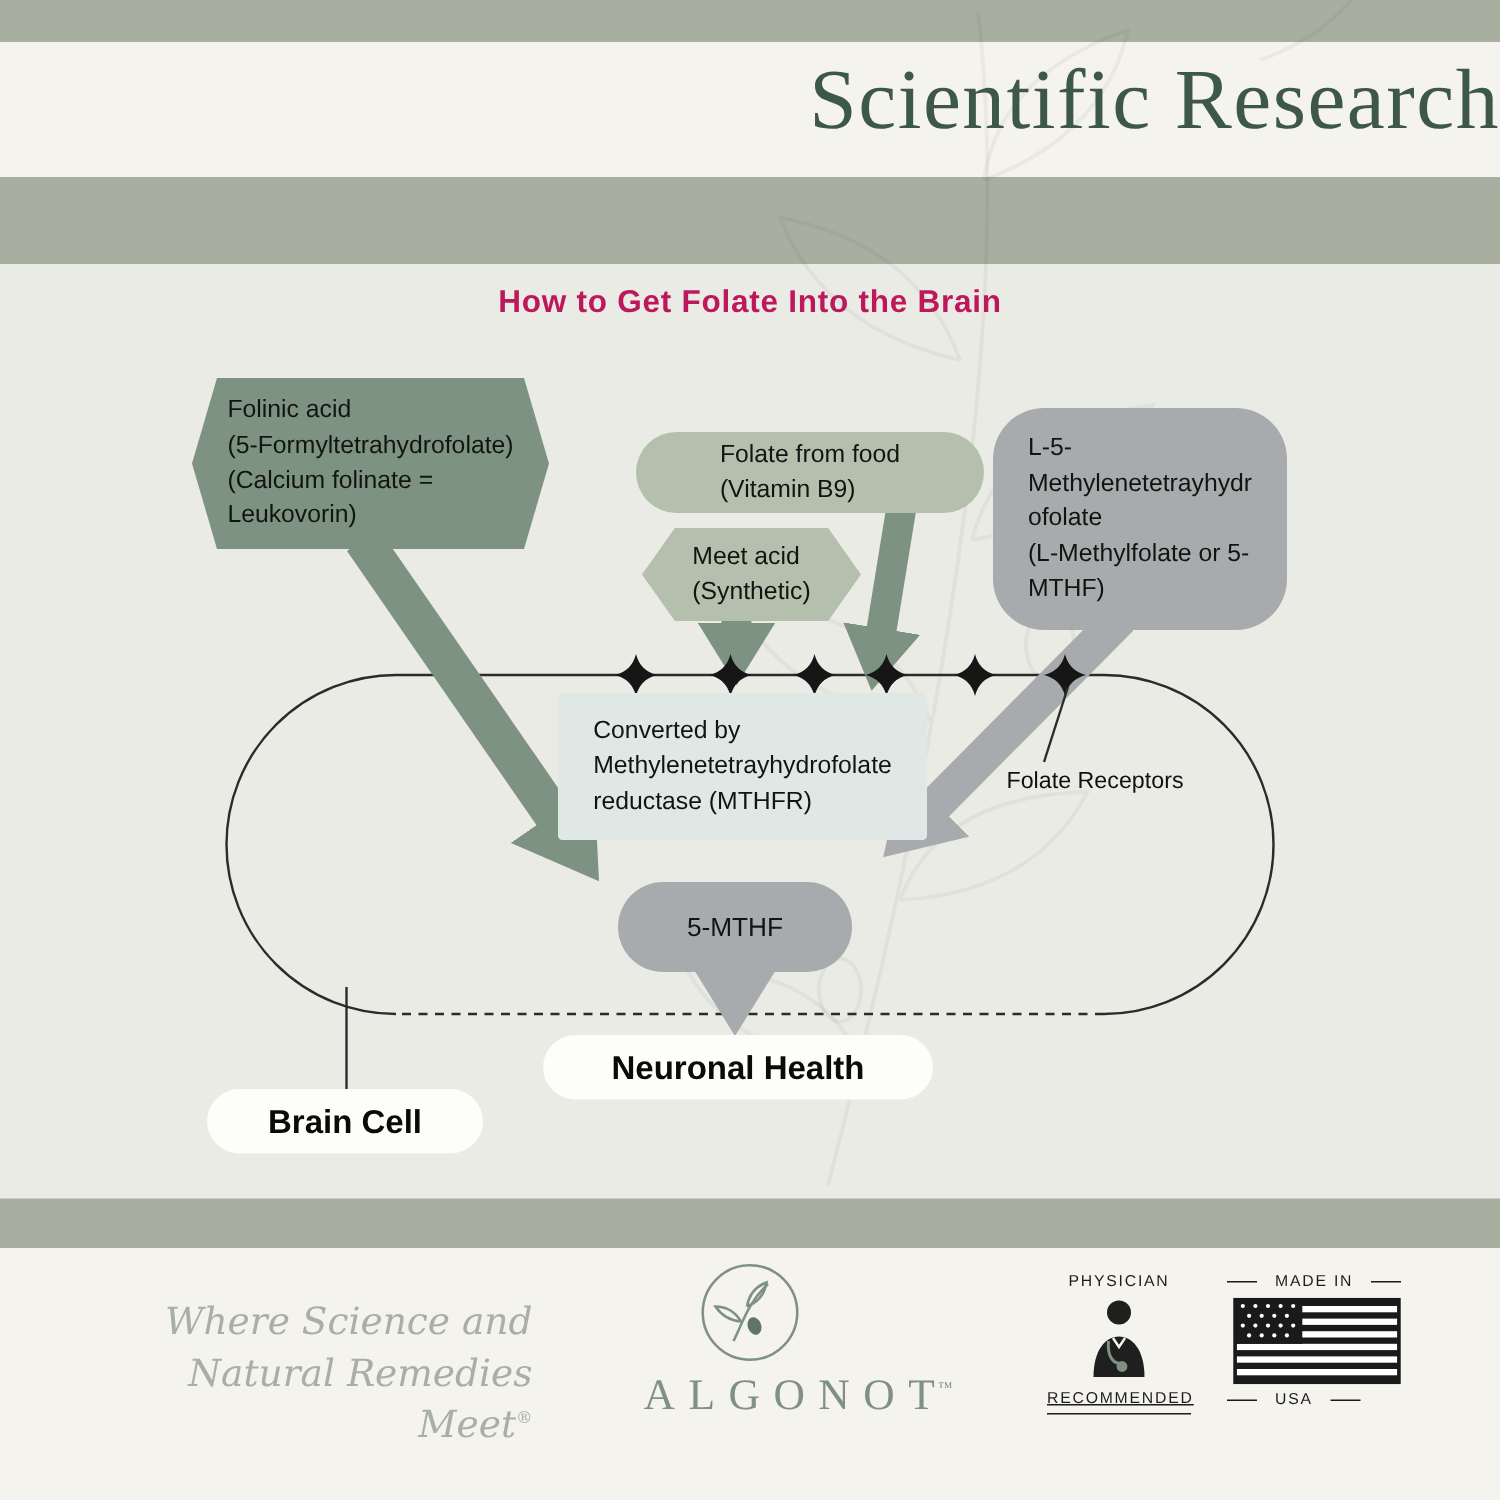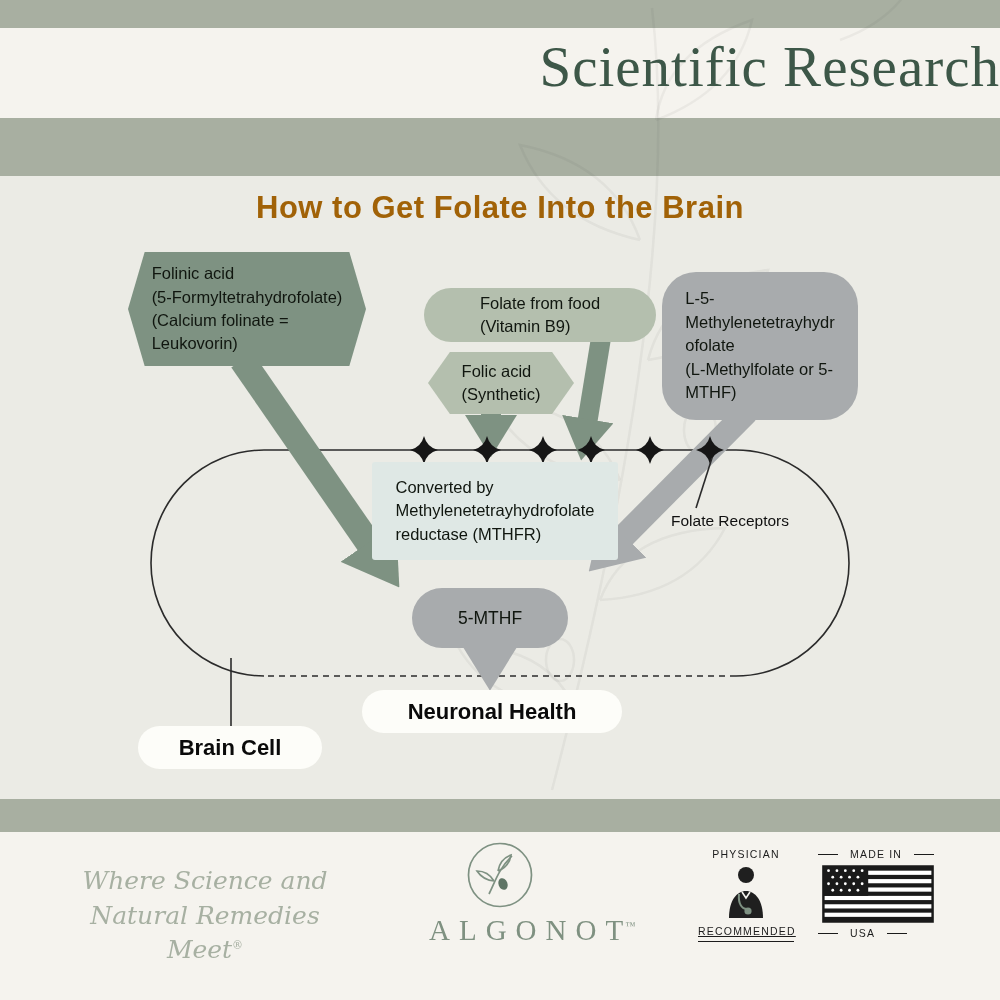--- a/index.html
+++ b/index.html
@@ -13,21 +13,21 @@
   .band-lower{top:799px;height:33px;}
   .main-panel{position:absolute;left:0;top:176px;width:1000px;height:623px;background:#ebebe5;}
 
   .page-title{
     position:absolute;left:0;top:34px;width:1000px;text-align:right;
     font-family:"Liberation Serif",serif;font-size:57px;font-weight:500;
     color:#3d5748;letter-spacing:1px;z-index:5;
   }
   .diagram-title{
     position:absolute;left:0;top:190px;width:1000px;text-align:center;
-    font-size:31px;font-weight:bold;color:#a16207;z-index:5;letter-spacing:.5px;
+    font-size:21px;font-weight:bold;color:#be185d;z-index:5;letter-spacing:.5px;
   }
 
   svg.layer{position:absolute;left:0;top:0;width:1000px;height:1000px;pointer-events:none;}
   .wm{z-index:2;} .art{z-index:3;}
 
   .node{
     position:absolute;display:flex;align-items:center;justify-content:center;
     text-align:left;white-space:pre-line;font-size:16.5px;line-height:1.42;
     color:#10160f;z-index:4;
   }
@@ -51,21 +51,21 @@
     position:absolute;display:flex;align-items:center;justify-content:center;
     font-weight:bold;font-size:22px;color:#0a0a0a;background:#fdfdf9;
     border-radius:22px;z-index:4;
   }
   .pill-neuronal{left:362px;top:690px;width:260px;height:43px;}
   .pill-braincell{left:138px;top:726px;width:184px;height:43px;}
 
   .footer-item{position:absolute;text-align:center;z-index:5;}
   .tagline{
     left:55px;top:864px;width:300px;font-family:"DejaVu Serif",serif;
-    font-style:italic;font-size:25px;color:#a7b0a2;line-height:1.38;
+    font-style:italic;font-size:25px;color:#a7b0a2;line-height:1.38;text-align:right;
   }
   .tagline sup{font-size:11px;}
   .logo-block{left:420px;top:840px;width:160px;}
   .brand-name{
     margin-top:4px;font-family:"Liberation Serif",serif;font-size:29px;
     color:#7f9181;letter-spacing:9px;text-indent:9px;
   }
   .brand-name sup{font-size:10px;letter-spacing:0;margin-left:-7px;}
   .badge{font-size:10.5px;letter-spacing:1.2px;color:#1c1c1c;}
   .physician{left:698px;top:848px;width:96px;}
@@ -136,21 +136,21 @@
     <line x1="712" y1="458" x2="696" y2="508" stroke="#2b2b2b" stroke-width="1.6"></line>
     <line x1="231" y1="658" x2="231" y2="726" stroke="#2b2b2b" stroke-width="1.6"></line>
   </svg>
 
   <div class="node node-folinic">Folinic acid
 (5-Formyltetrahydrofolate)
 (Calcium folinate =
 Leukovorin)</div>
   <div class="node node-food">Folate from food
 (Vitamin B9)</div>
-  <div class="node node-folic">Folic acid
+  <div class="node node-folic">Meet acid
 (Synthetic)</div>
   <div class="node node-l5">L-5-
 Methylenetetrayhydr
 ofolate
 (L-Methylfolate or 5-
 MTHF)</div>
   <div class="node node-mthfr">Converted by
 Methylenetetrayhydrofolate
 reductase (MTHFR)</div>
   <div class="node node-5mthf">5-MTHF</div>

